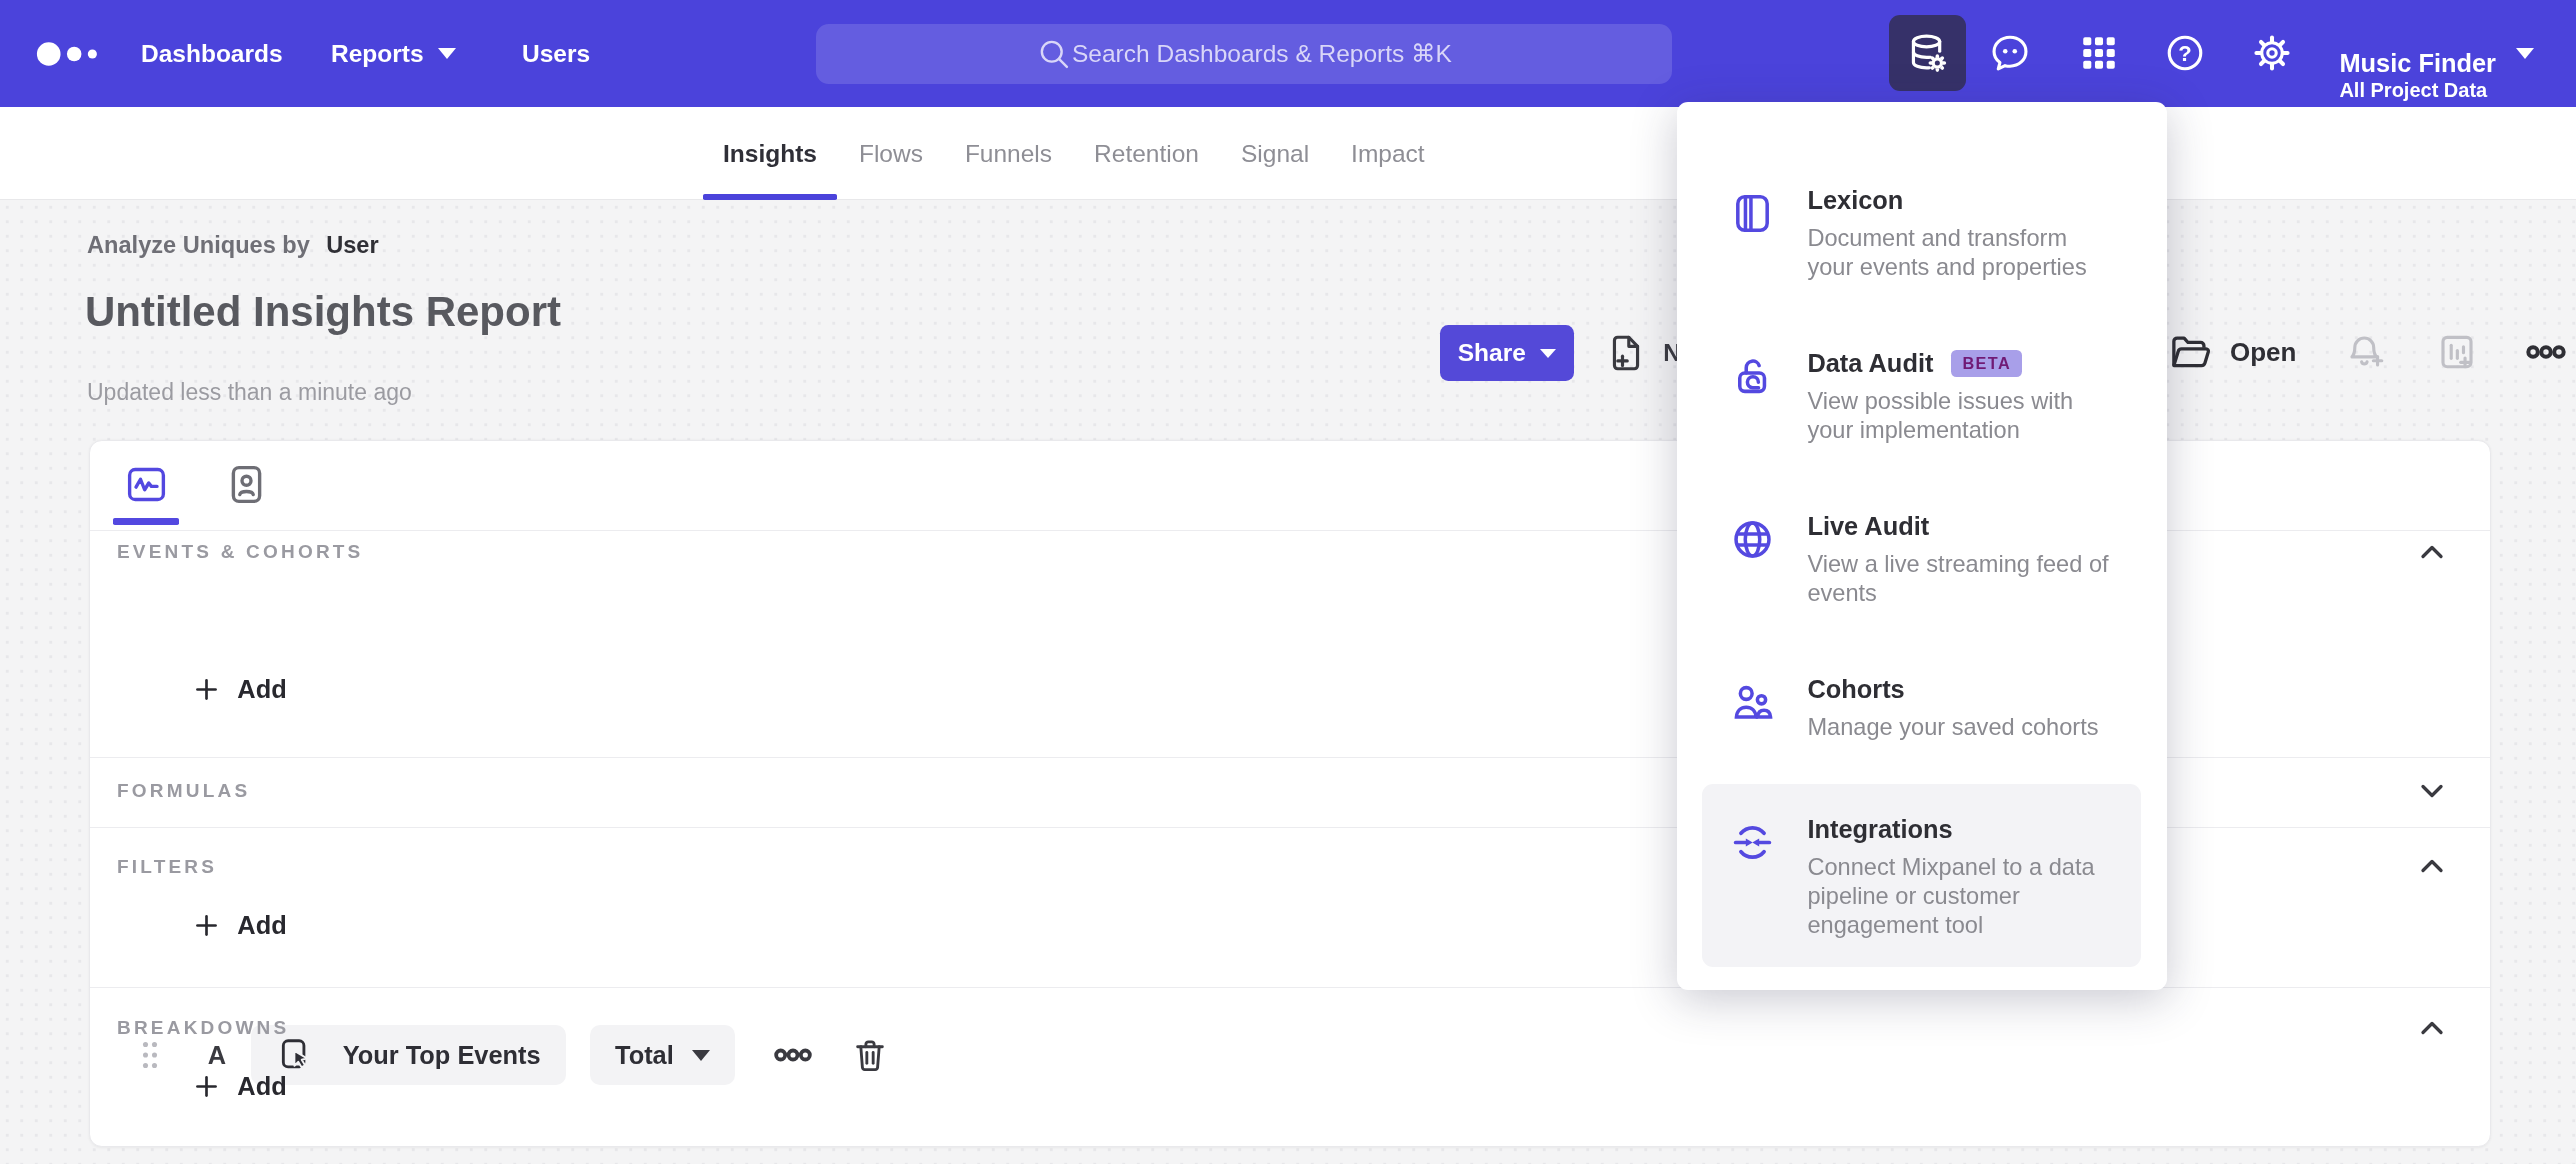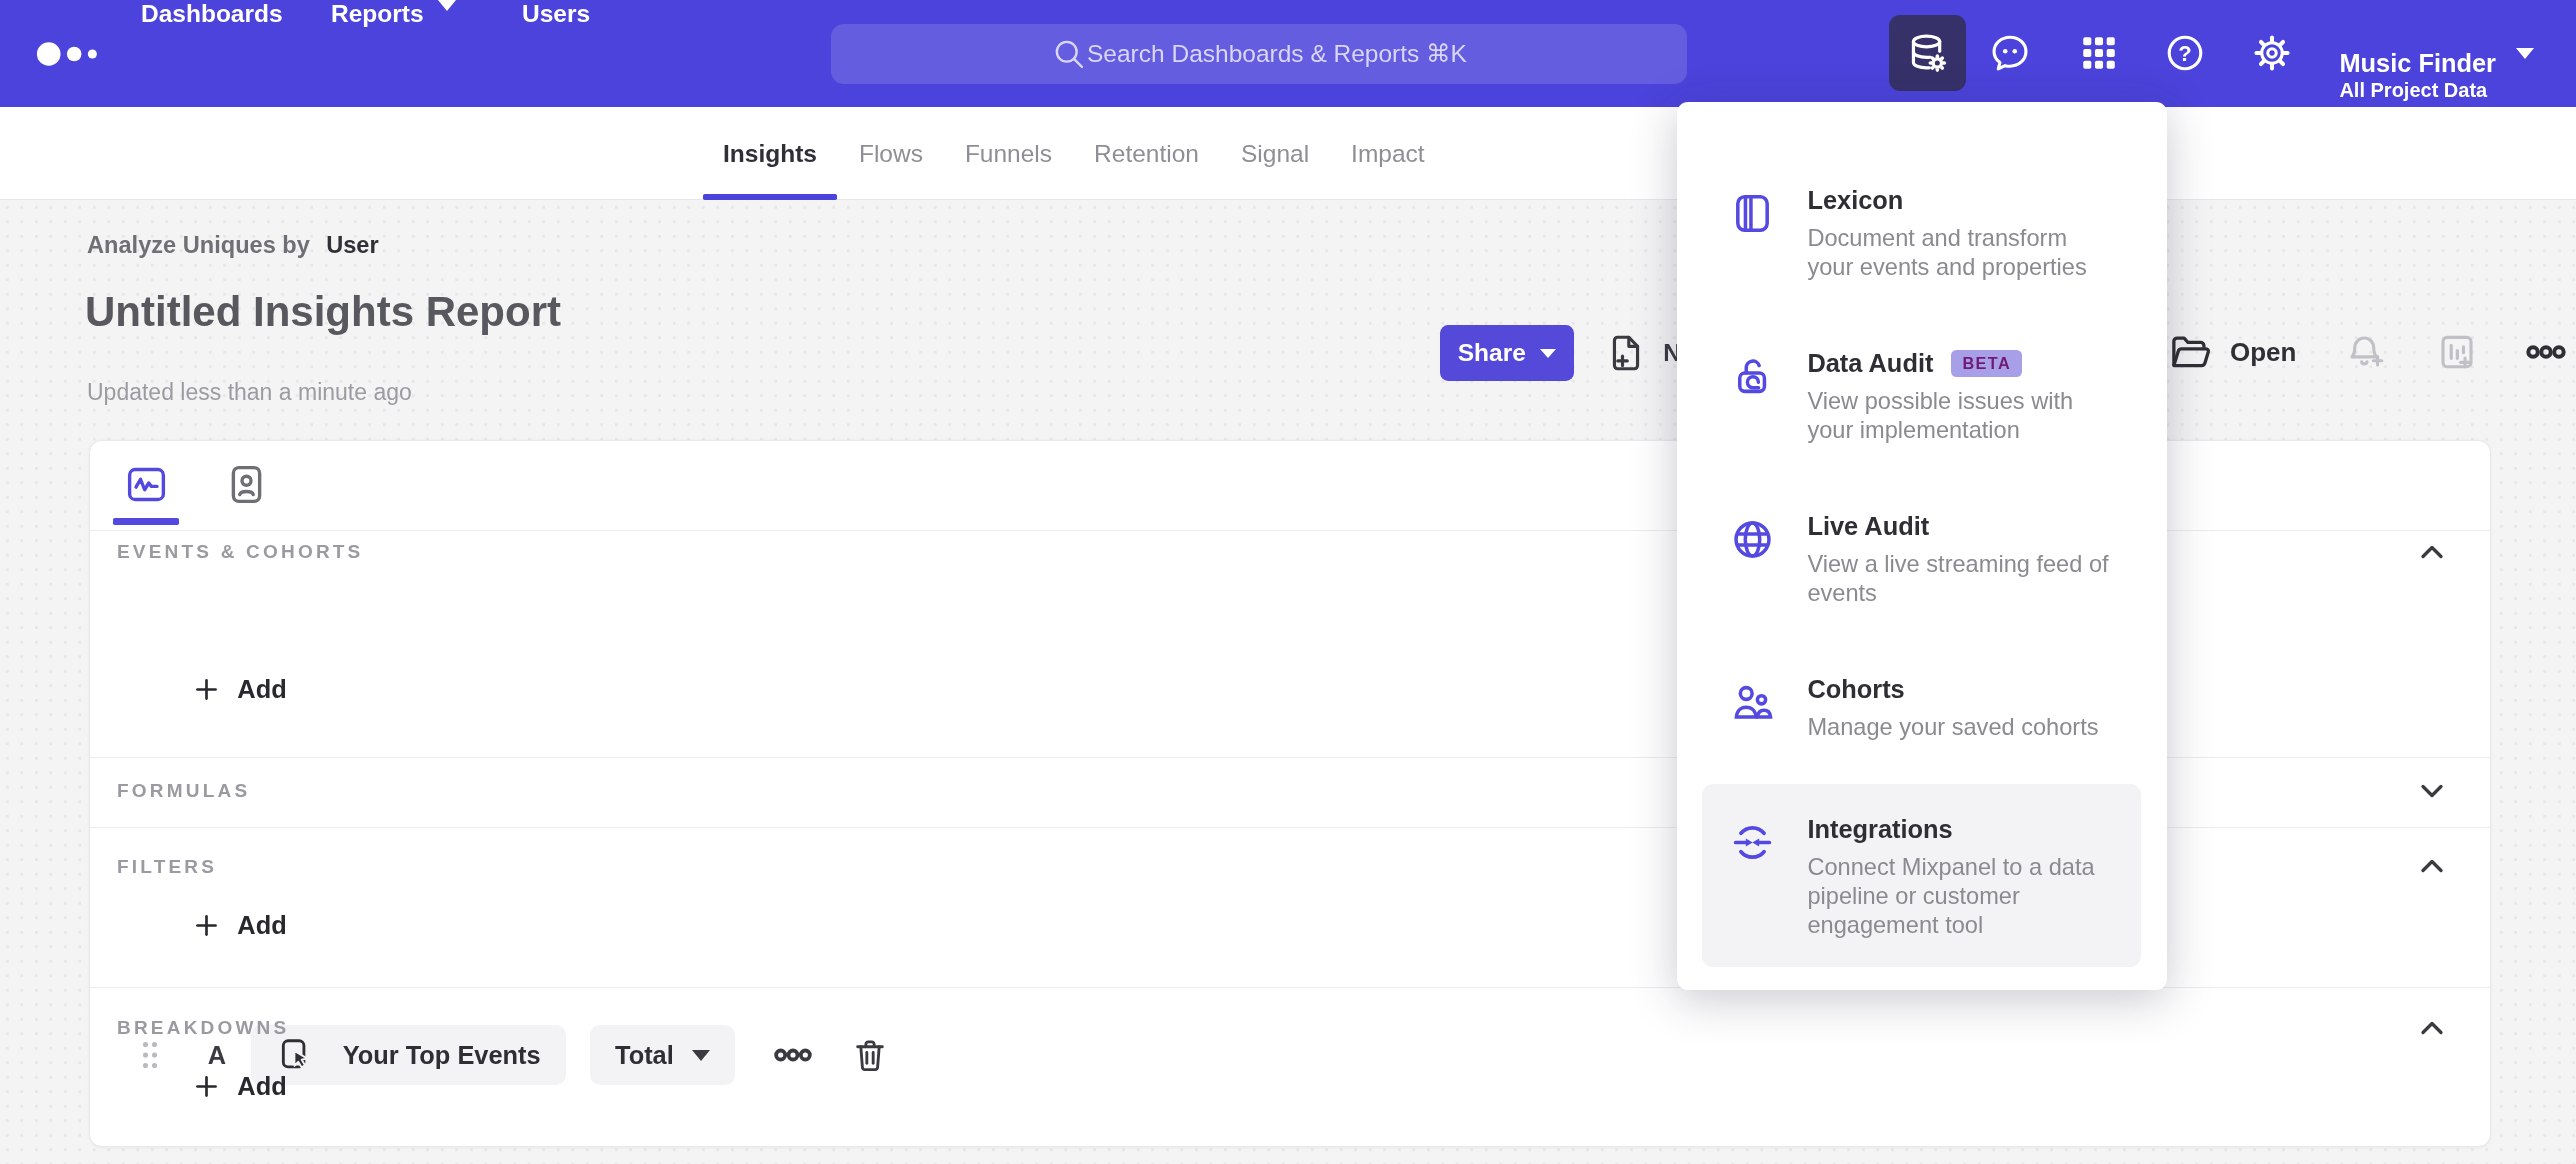--- a/index.html
+++ b/index.html
@@ -20,35 +20,35 @@
     background-size:14.5px 14.5px;
   }
 
   
   .header {
     position:absolute; left:0; top:0; width:2576px; height:107px;
     background:#4b43db; z-index:10; color:#fff;
   }
   .logo { position:absolute; left:36px; top:32px; }
   .nav-item {
-    position:absolute; top:0; height:107px; display:flex; align-items:flex-start; gap:14.5px;
+    position:absolute; top:0; height:107px; display:flex; align-items:center; gap:14.5px;
     font-size:24.5px; font-weight:700; color:#fff; cursor:pointer;
   }
   .nav-dashboards { left:141px; }
   .nav-reports    { left:331px; }
   .nav-users      { left:522px; }
   .caret-down-w {
     width:0; height:0; border-left:9px solid transparent; border-right:9px solid transparent;
     border-top:11px solid #ffffff;
   }
   .searchbar {
     position:absolute; left:816px; top:23.6px; width:856px; height:60px;
     background:rgba(255,255,255,0.14); border-radius:12.7px;
     display:flex; align-items:center; justify-content:center; 
-    color:#d9d6f8; font-size:24.5px; cursor:text;margin-left:15px;
+    color:#d9d6f8; font-size:24.5px; cursor:text;
   }
   .hdr-iconbtn {
     position:absolute; top:15.4px; width:77px; height:76px; border-radius:11px;
     display:flex; align-items:center; justify-content:center; color:#fff; cursor:pointer;
   }
   .hdr-iconbtn.active { background:#363169; }
   .project {
     position:absolute; right:42px; top:0; height:107px;
     display:flex; align-items:center; gap:20px; cursor:pointer;
   }

